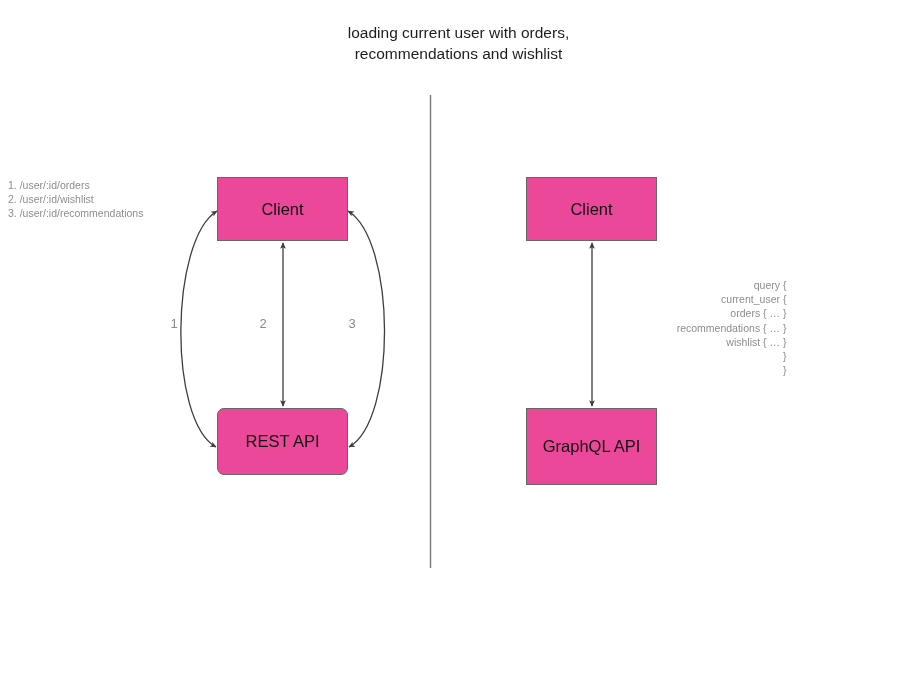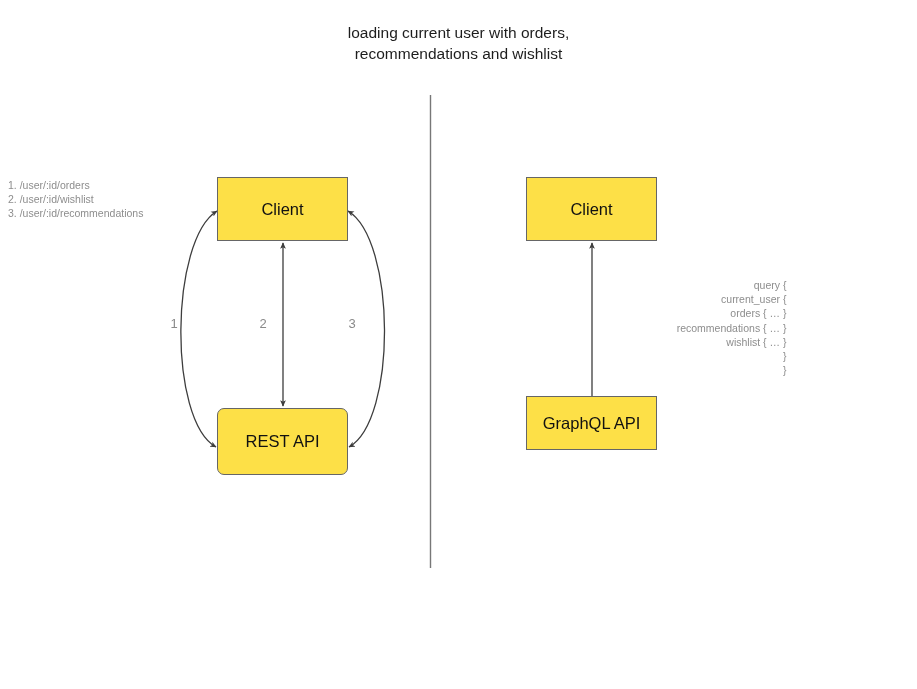--- a/index.html
+++ b/index.html
@@ -45,34 +45,34 @@
     left: 8px;
     top: 178px;
   }
   #graphql-query-block {
     left: 665px;
     top: 278px;
     text-align: right;
   }
   .node-box {
     position: absolute;
-    background: #fde047;
+    background: #ec4899;
     border: 1px solid #666666;
     box-sizing: border-box;
     display: flex;
     align-items: center;
     justify-content: center;
     font-size: 16.5px;
     color: #111111;
     text-align: center;
   }
   #node-client-rest   { left: 217px; top: 177px; width: 131px; height: 64px; }
   #node-rest-api      { left: 217px; top: 408px; width: 131px; height: 67px; border-radius: 7px; }
   #node-client-graphql{ left: 526px; top: 177px; width: 131px; height: 64px; }
-  #node-graphql-api   { left: 526px; top: 396px; width: 131px; height: 54px; }
+  #node-graphql-api   { left: 526px; top: 408px; width: 131px; height: 77px; }
   .edge-label {
     position: absolute;
     font-size: 13px;
     color: #8a8a8a;
     text-align: center;
     width: 22px;
   }
   #edge-label-1 { left: 163px; top: 316px; }
   #edge-label-2 { left: 252px; top: 316px; }
   #edge-label-3 { left: 341px; top: 316px; }

